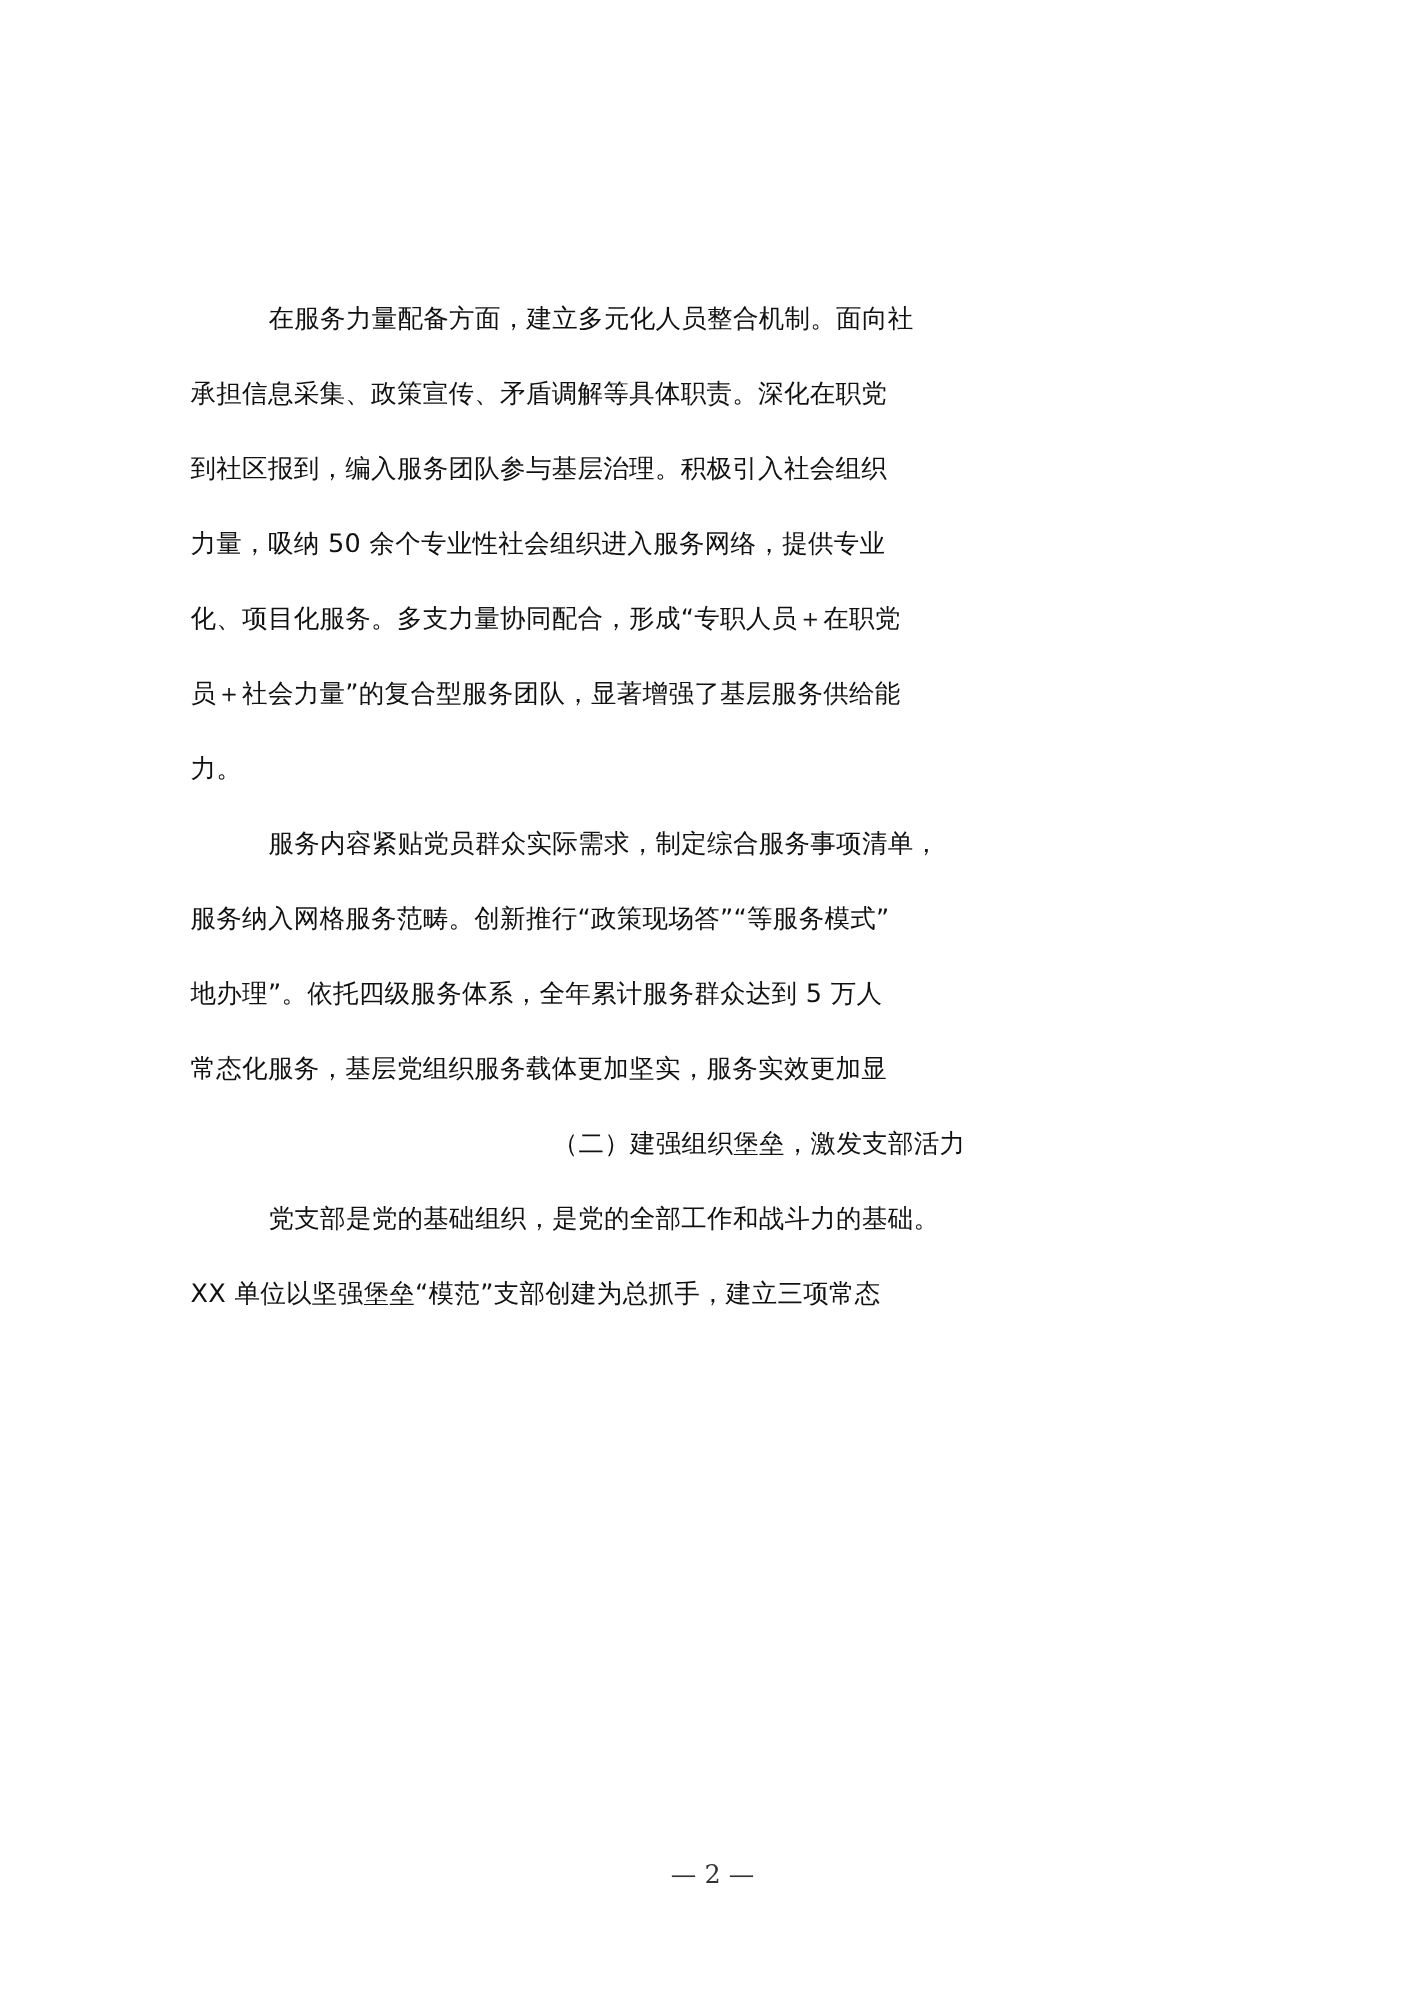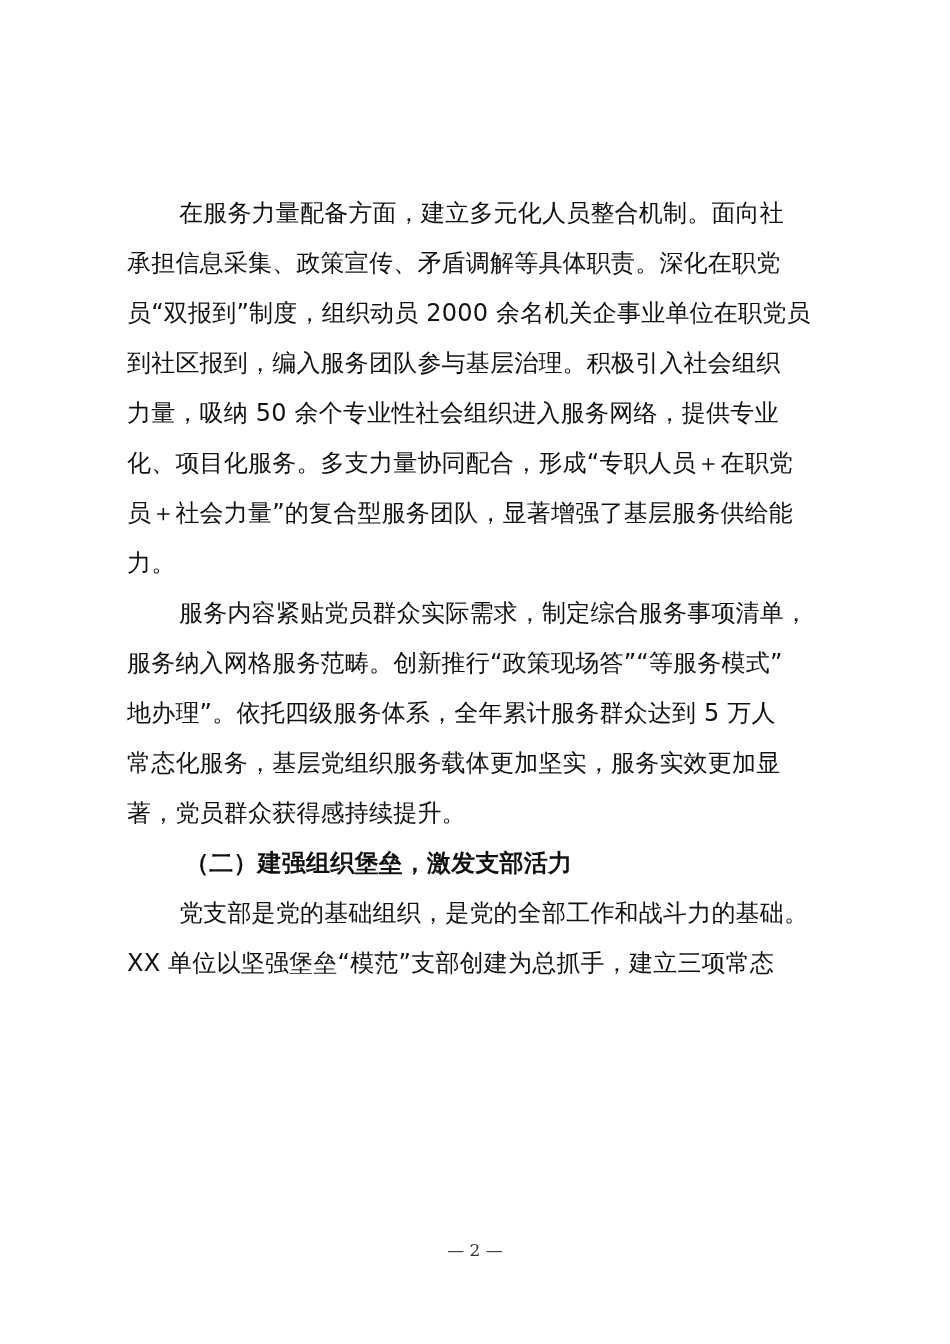--- a/index.html
+++ b/index.html
@@ -1,44 +1,42 @@
 <!DOCTYPE html>
 <html><head>
 <meta charset="utf-8">
 <style>
   html, body { margin:0; padding:0; background:#ffffff; }
   body { width:950px; height:1344px; position:relative; overflow:hidden;
          font-family: "DejaVu Sans", "Liberation Sans", sans-serif; color:#111; }
   .page { position:absolute; left:127px; top:188px; width:700px; }
-  .line { height:50px; line-height:50px; font-size:24px; white-space:nowrap; letter-spacing:0.2px; }
+  .line { height:50px; line-height:50px; font-size:17px; white-space:nowrap; letter-spacing:0.2px; }
   .indent { padding-left:52px; }
-  .heading { font-weight:bold; padding-left:58px; }
+  .heading { font-weight:normal; padding-left:58px;text-align:center; }
   .footer { position:absolute; top:1240px; left:0; width:950px; text-align:center;
             font-family:"DejaVu Serif","Liberation Serif",serif; font-size:17px; color:#333; }
 </style>
 </head>
 <body>
 
 <div class="page">
   <div>
     <div class="line indent">在服务力量配备方面，建立多元化人员整合机制。面向社</div>
     <div class="line">承担信息采集、政策宣传、矛盾调解等具体职责。深化在职党</div>
-    <div class="line">员“双报到”制度，组织动员 2000 余名机关企事业单位在职党员</div>
     <div class="line">到社区报到，编入服务团队参与基层治理。积极引入社会组织</div>
     <div class="line">力量，吸纳 50 余个专业性社会组织进入服务网络，提供专业</div>
     <div class="line">化、项目化服务。多支力量协同配合，形成“专职人员＋在职党</div>
     <div class="line">员＋社会力量”的复合型服务团队，显著增强了基层服务供给能</div>
     <div class="line">力。</div>
   </div>
   <div>
     <div class="line indent">服务内容紧贴党员群众实际需求，制定综合服务事项清单，</div>
     <div class="line">服务纳入网格服务范畴。创新推行“政策现场答”“等服务模式”</div>
     <div class="line">地办理”。依托四级服务体系，全年累计服务群众达到 5 万人</div>
     <div class="line">常态化服务，基层党组织服务载体更加坚实，服务实效更加显</div>
-    <div class="line">著，党员群众获得感持续提升。</div>
   </div>
   <div class="line heading">（二）建强组织堡垒，激发支部活力</div>
   <div>
     <div class="line indent">党支部是党的基础组织，是党的全部工作和战斗力的基础。</div>
     <div class="line">XX 单位以坚强堡垒“模范”支部创建为总抓手，建立三项常态</div>
   </div>
 </div>
 
 <div class="footer">— 2 —</div>
 

